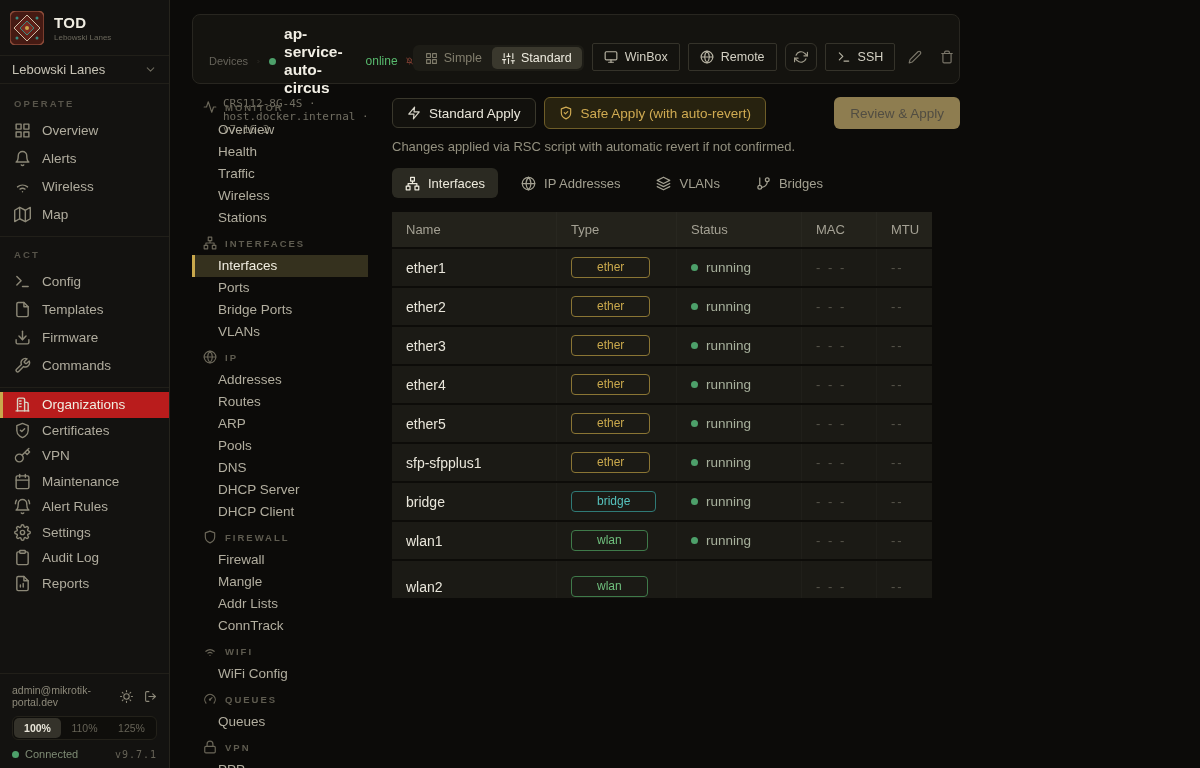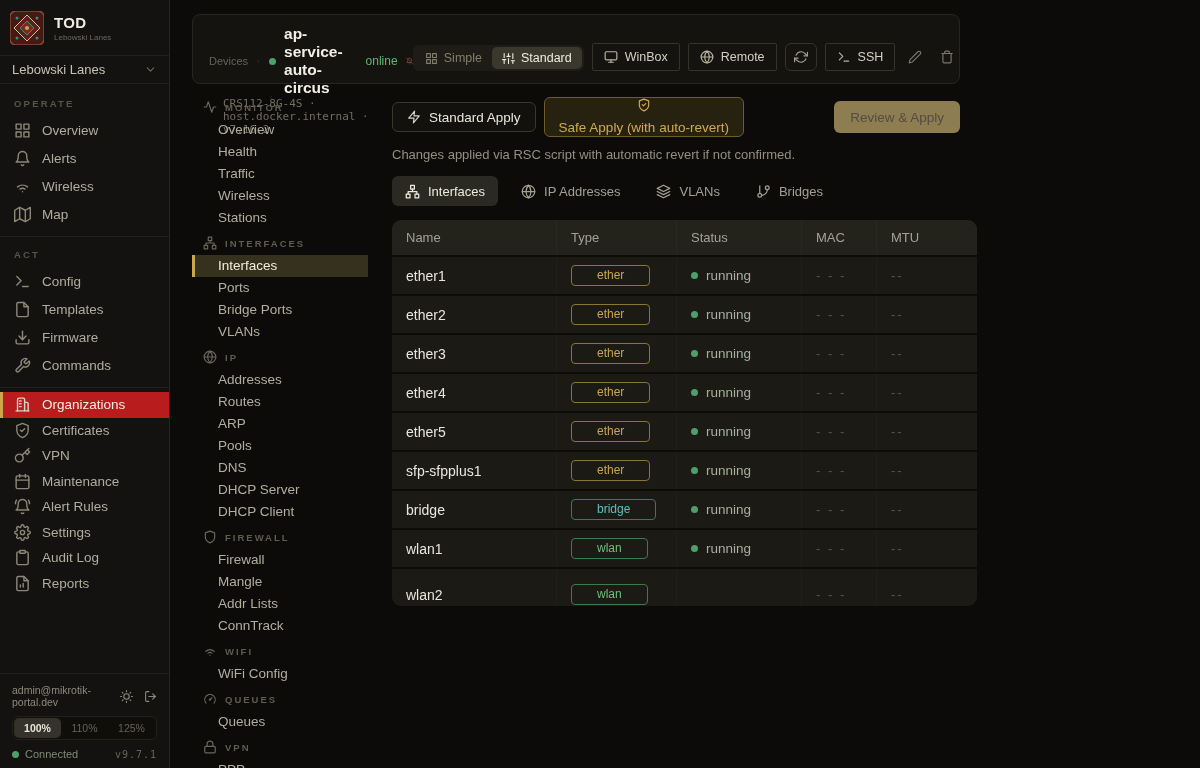--- a/index.html
+++ b/index.html
@@ -73,31 +73,31 @@
   .sn-label { font-size:9.5px; letter-spacing:2px; font-weight:700; }
   .sn-item { height:22px; line-height:22px; padding-left:26px; font-size:13.5px; color:#b2ae9f; cursor:pointer; }
   .sn-item.active { background:#35311e; border-left:3px solid #c9a84c; padding-left:23px; color:#f1eee1; margin-right:24px; }
 
   .main-panel { width:568px; padding-top:6px; }
   .apply-row { display:flex; align-items:center; gap:8px; }
   .btn-standard-apply { display:flex; align-items:center; gap:8px; background:#12110d; border:1px solid #3a382c;
     color:#e9e6da; font-size:13.5px; height:30px; padding:0 14px; border-radius:6px; cursor:pointer; }
   .btn-standard-apply .ico { width:14px; height:14px; color:#d8d5c8; }
   .btn-safe-apply { display:flex; align-items:center; gap:8px; background:#27220f; border:1px solid #6e5d28;
-    color:#d0ab52; font-size:13.5px; height:40px; padding:0 14px; border-radius:6px; cursor:pointer;flex-direction:column; }
+    color:#d0ab52; font-size:13.5px; height:32px; padding:0 14px; border-radius:6px; cursor:pointer; }
   .btn-safe-apply .ico { width:14px; height:14px; }
   .btn-review { margin-left:auto; background:#8e7d50; color:#514d42; font-size:13.5px; font-weight:500;
     height:32px; padding:16px 16px; border-radius:6px; display:flex; align-items:center; cursor:pointer; border:none; }
   .note { margin-top:10px; font-size:13px; color:#93907f; }
   .tabs { display:flex; gap:10px; margin-top:14px; }
   .tab { display:flex; align-items:center; gap:8px; font-size:13px; color:#a3a091; height:30px; padding:0 13px; border-radius:6px; cursor:pointer; }
   .tab .ico { width:15px; height:15px; }
   .tab.active { background:#2b2a22; color:#edeadd; }
 
-  .table { margin-top:14px; border-radius:9px; overflow:hidden; background:#12110d; width:585px; }
+  .table { margin-top:14px; border-radius:0; overflow:hidden; background:#12110d; width:540px; }
   .trow, .thead { display:grid; grid-template-columns:164px 120px 125px 75px 1fr; align-items:stretch; }
   .thead { height:35px; background:#23221b; }
   .thead .tcell { font-size:13px; color:#a4a194; }
   .trow { height:39px; background:#1b1a15; border-top:2px solid #0d0c09; }
   .tcell { display:flex; align-items:center; padding-left:14px; height:100%; }
   .tcell + .tcell { border-left:1px solid rgba(255,255,255,0.025); }
   .cell-name { font-size:14px; color:#e9e6db; }
   .badge { font-size:12px; padding:2px 25px; border:1px solid; border-radius:4px; line-height:15px; }
   .badge.gold { color:#c9a84c; border-color:#8a7534; }
   .badge.cyan { color:#56c2bd; border-color:#2f7a76; }

